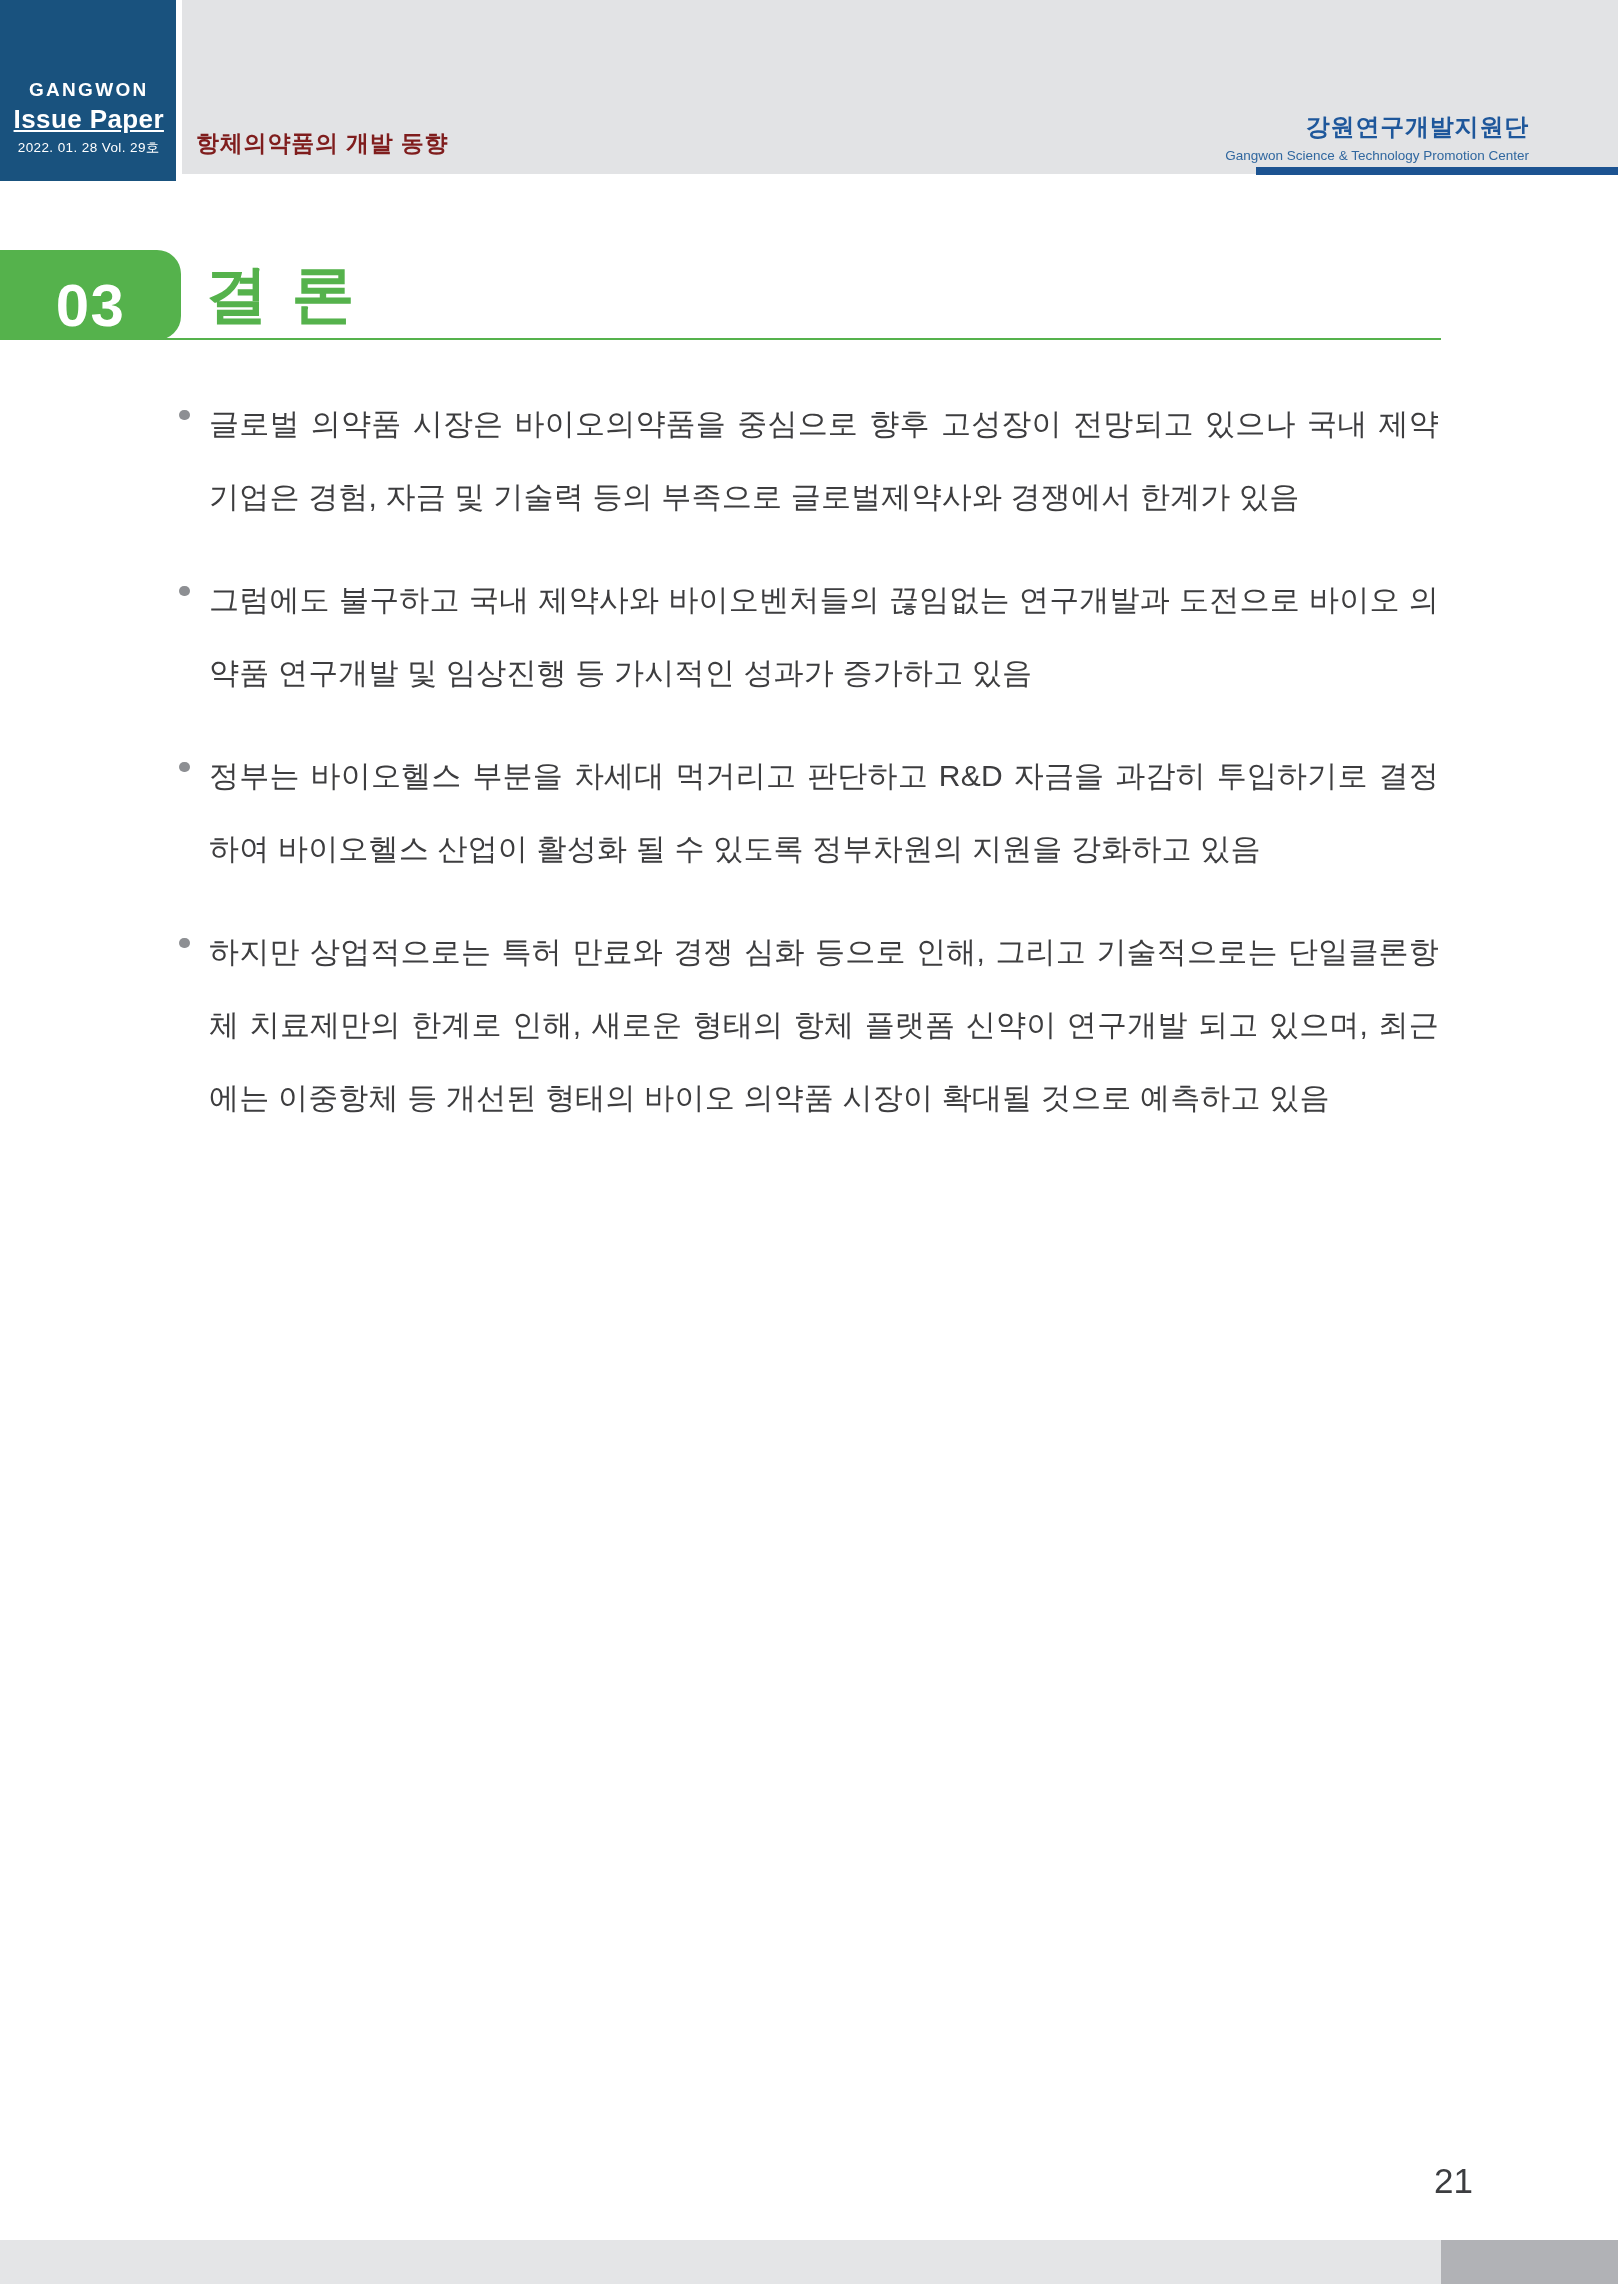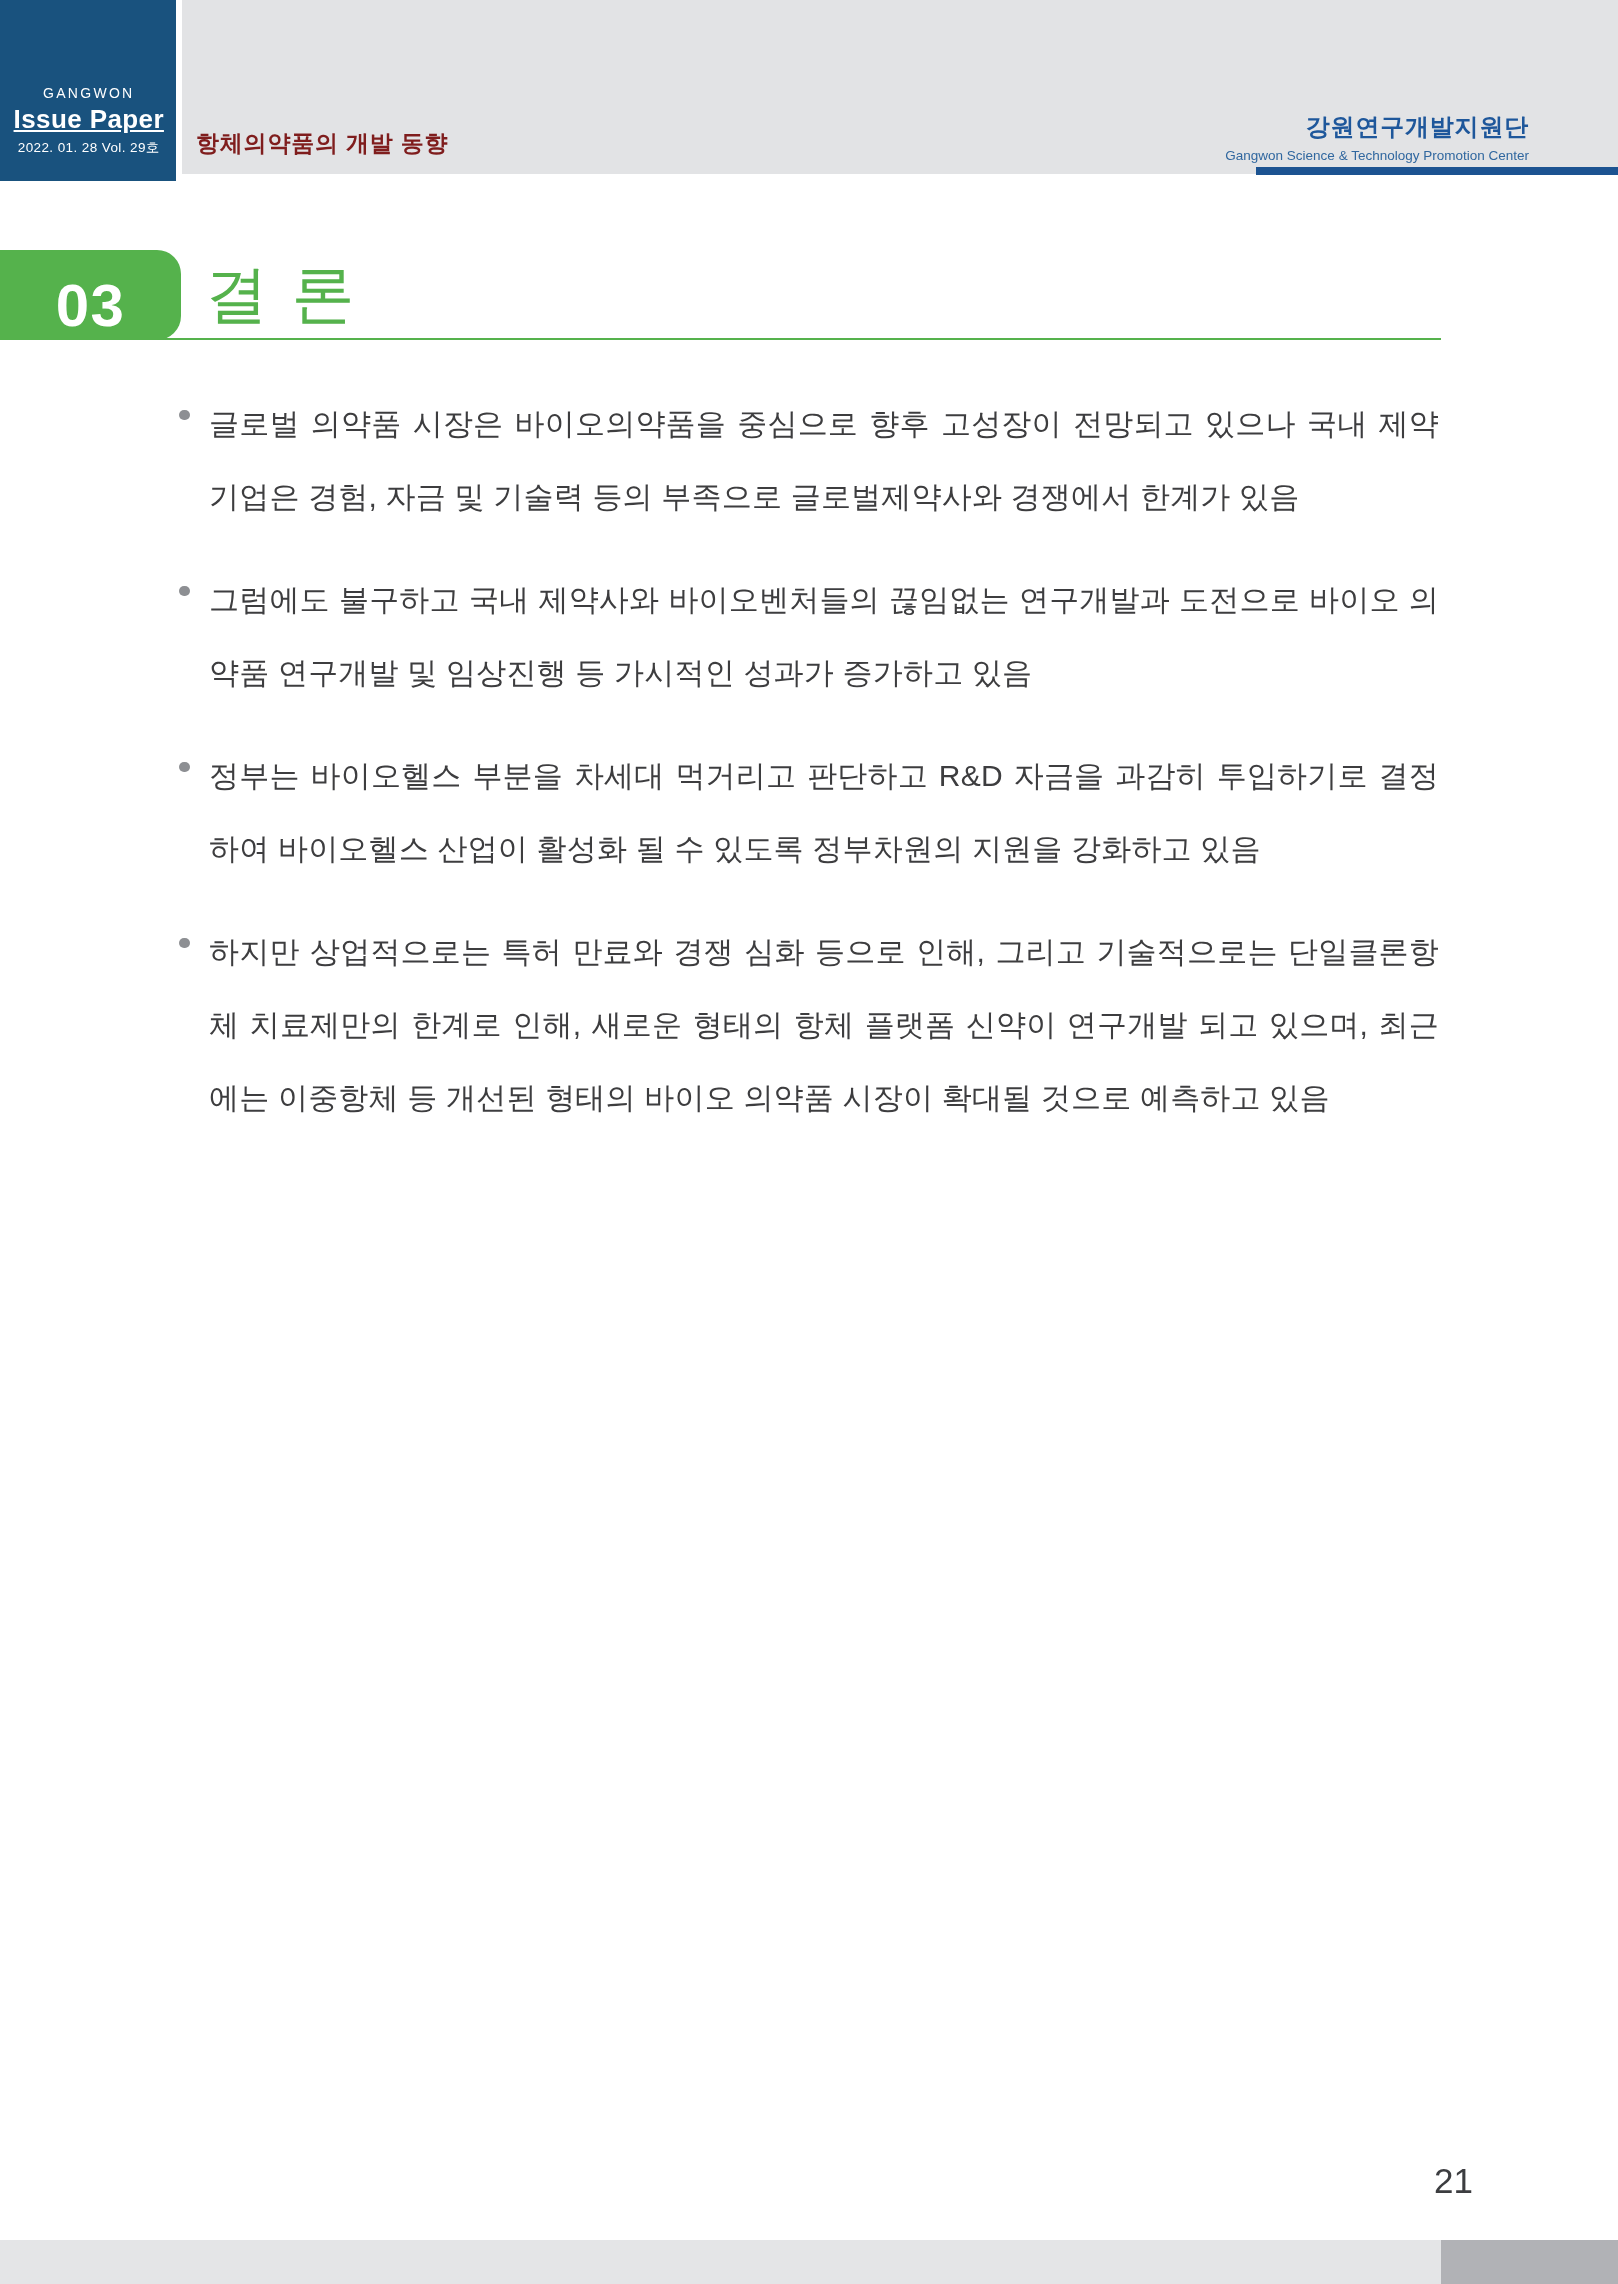--- a/index.html
+++ b/index.html
@@ -11,36 +11,36 @@
   *{margin:0;padding:0;box-sizing:border-box;}
   html,body{background:#888;}
   body{font-family:"Liberation Sans","DejaVu Sans",sans-serif;}
   .page{position:relative;width:1618px;height:2284px;background:var(--white);overflow:hidden;margin:0 auto;}
 
   
   .hdr-gray{position:absolute;left:0;top:0;width:1618px;height:174px;background:var(--header-gray);}
   .hdr-divider{position:absolute;left:176px;top:0;width:6px;height:181px;background:var(--white);}
   .brand-box{position:absolute;left:0;top:0;width:176px;height:181px;background:var(--navy);}
   .brand-stack{position:absolute;left:10.5px;right:9px;bottom:24px;text-align:center;color:var(--white);}
-  .brand-l1{font-size:14px;letter-spacing:2.3px;font-weight:400;}
+  .brand-l1{font-size:19px;letter-spacing:2.3px;font-weight:700;}
   .brand-l2{font-size:26px;font-weight:700;margin-top:2.3px;letter-spacing:0.4px;text-decoration:underline;}
   .brand-l3{font-size:13.5px;margin-top:4.5px;letter-spacing:0.4px;white-space:nowrap;}
   .doc-title{position:absolute;left:196px;top:128px;font-size:23px;font-weight:700;color:#7f1d1d;letter-spacing:0.8px;}
   .org{position:absolute;right:89px;top:111px;text-align:right;}
   .org-kr{font-size:24px;font-weight:700;color:var(--org-blue);letter-spacing:0.8px;}
   .org-en{font-size:13.5px;color:var(--org-blue-light);margin-top:4.5px;}
   .hdr-bar{position:absolute;left:1256px;top:167px;width:362px;height:8.3px;background:var(--accent-bar-blue);}
 
   
   .sec-underline{position:absolute;left:0;top:338px;width:1441px;height:2.3px;background:var(--green);}
   .sec-badge{position:absolute;left:0;top:250px;width:181px;height:90px;background:var(--green);
              border-radius:0 24px 24px 0;display:flex;align-items:flex-end;justify-content:center;}
   .sec-number{color:var(--white);font-size:60px;font-weight:700;letter-spacing:1.5px;}
   .sec-title{position:absolute;left:205px;top:250px;height:90px;display:flex;align-items:center;
-             color:var(--green);font-size:63px;font-weight:400;letter-spacing:3px;}
+             color:var(--green);font-size:63px;font-weight:700;letter-spacing:3px;}
 
   
   .bullets{position:absolute;left:209px;top:387px;width:1230px;list-style:none;}
   .bullets li{position:relative;margin-bottom:30px;}
   .bullet-text{font-size:30px;line-height:73px;color:var(--ink);text-align:justify;
                word-break:break-all;letter-spacing:0.2px;}
   .dot{position:absolute;left:-30px;top:22.6px;width:10.5px;height:10.5px;border-radius:50%;background:var(--bullet-gray);}
 
   
   .pagenum{position:absolute;left:1434px;top:2161px;font-size:35px;color:var(--page-number-ink);}

